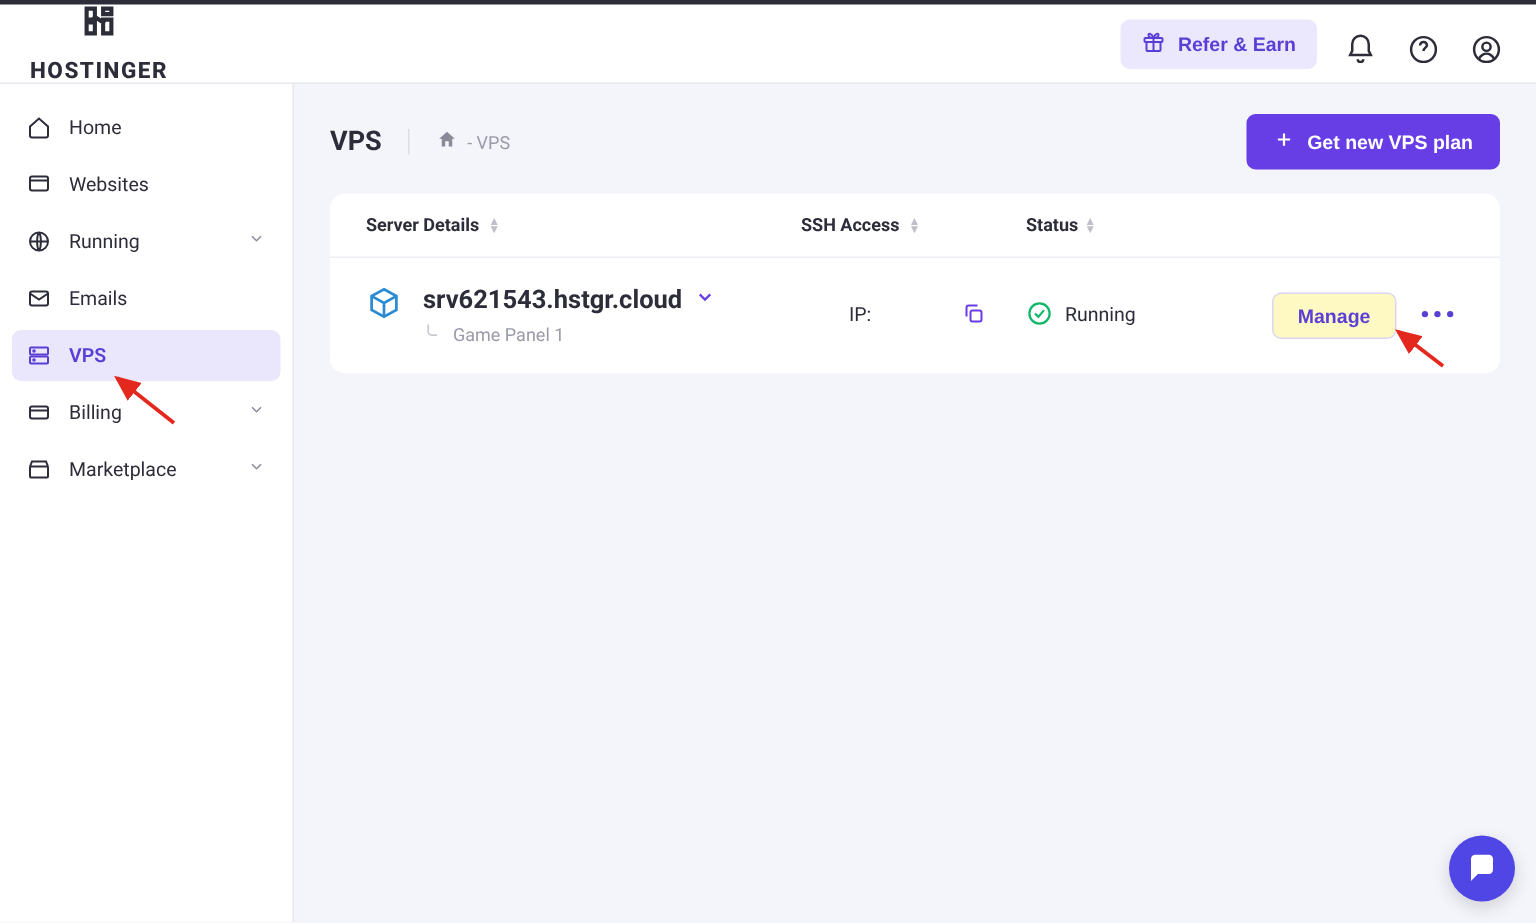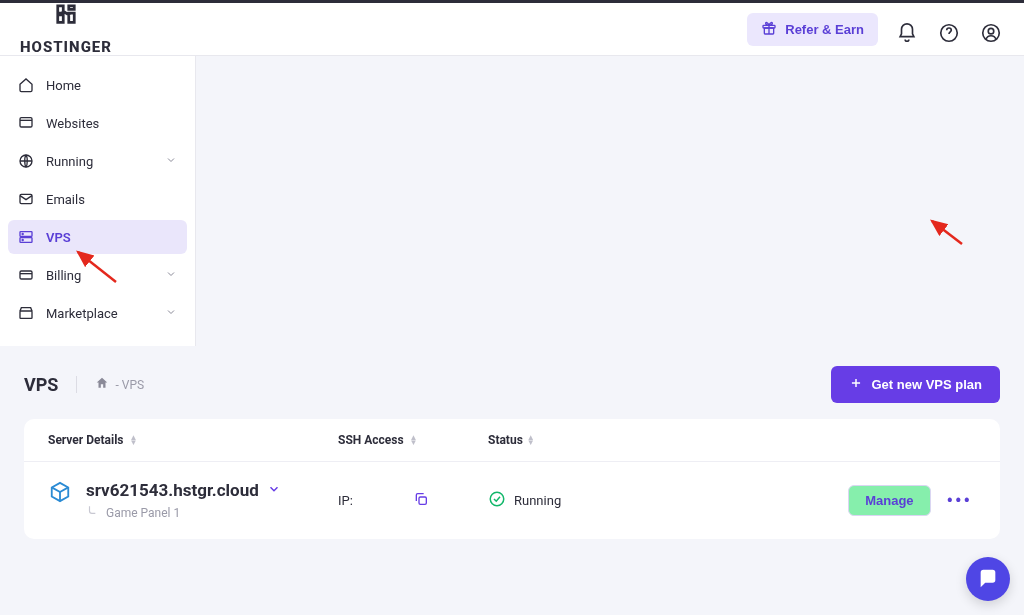--- a/index.html
+++ b/index.html
@@ -58,21 +58,20 @@
       height: 26px;
       display: flex;
       align-items: center;
       justify-content: center;
       cursor: pointer;
       color: #2d2d3a;
     }
     .layout {
       display: flex;
       height: calc(100% - 56px);
-      flex-direction: column;
     }
     .sidebar {
       width: 196px;
       background: #fff;
       border-right: 1px solid #e8e8ee;
       padding: 12px 8px;
     }
     .nav-item {
       display: flex;
       align-items: center;
@@ -177,26 +176,26 @@
       color:#2b8bd4;
     }
     .server-name {
       display:flex; align-items:center; gap:8px;
       font-size:17px; font-weight:700; color:#2d2d3a;
     }
     .server-sub {
       display:flex; align-items:center; gap:6px;
       font-size:12px; color:#9a9aa8; margin-top:4px;
     }
-    .ip-cell { display:flex; align-items:center; gap:0; font-size:13px; color:#2d2d3a;}
+    .ip-cell { display:flex; align-items:center; gap:0; font-size:13px; color:#2d2d3a;margin-left:32px;}
     .status-pill { display:flex; align-items:center; gap:8px; font-size:13px; color:#2d2d3a;}
     .manage-btn {
       padding: 7px 16px;
       border: 1px solid #dad6f2;
-      background:#86efac;
+      background:#fef9c3;
       color:#5a3fd6;
       border-radius:6px;
       font-size:13px;
       font-weight:700;
       cursor:pointer;
     }
     .dots-btn {
       color:#5a3fd6; cursor:pointer; padding:4px; font-size:18px; font-weight:700; letter-spacing:2px;
     }
     .arrow-annotation {

